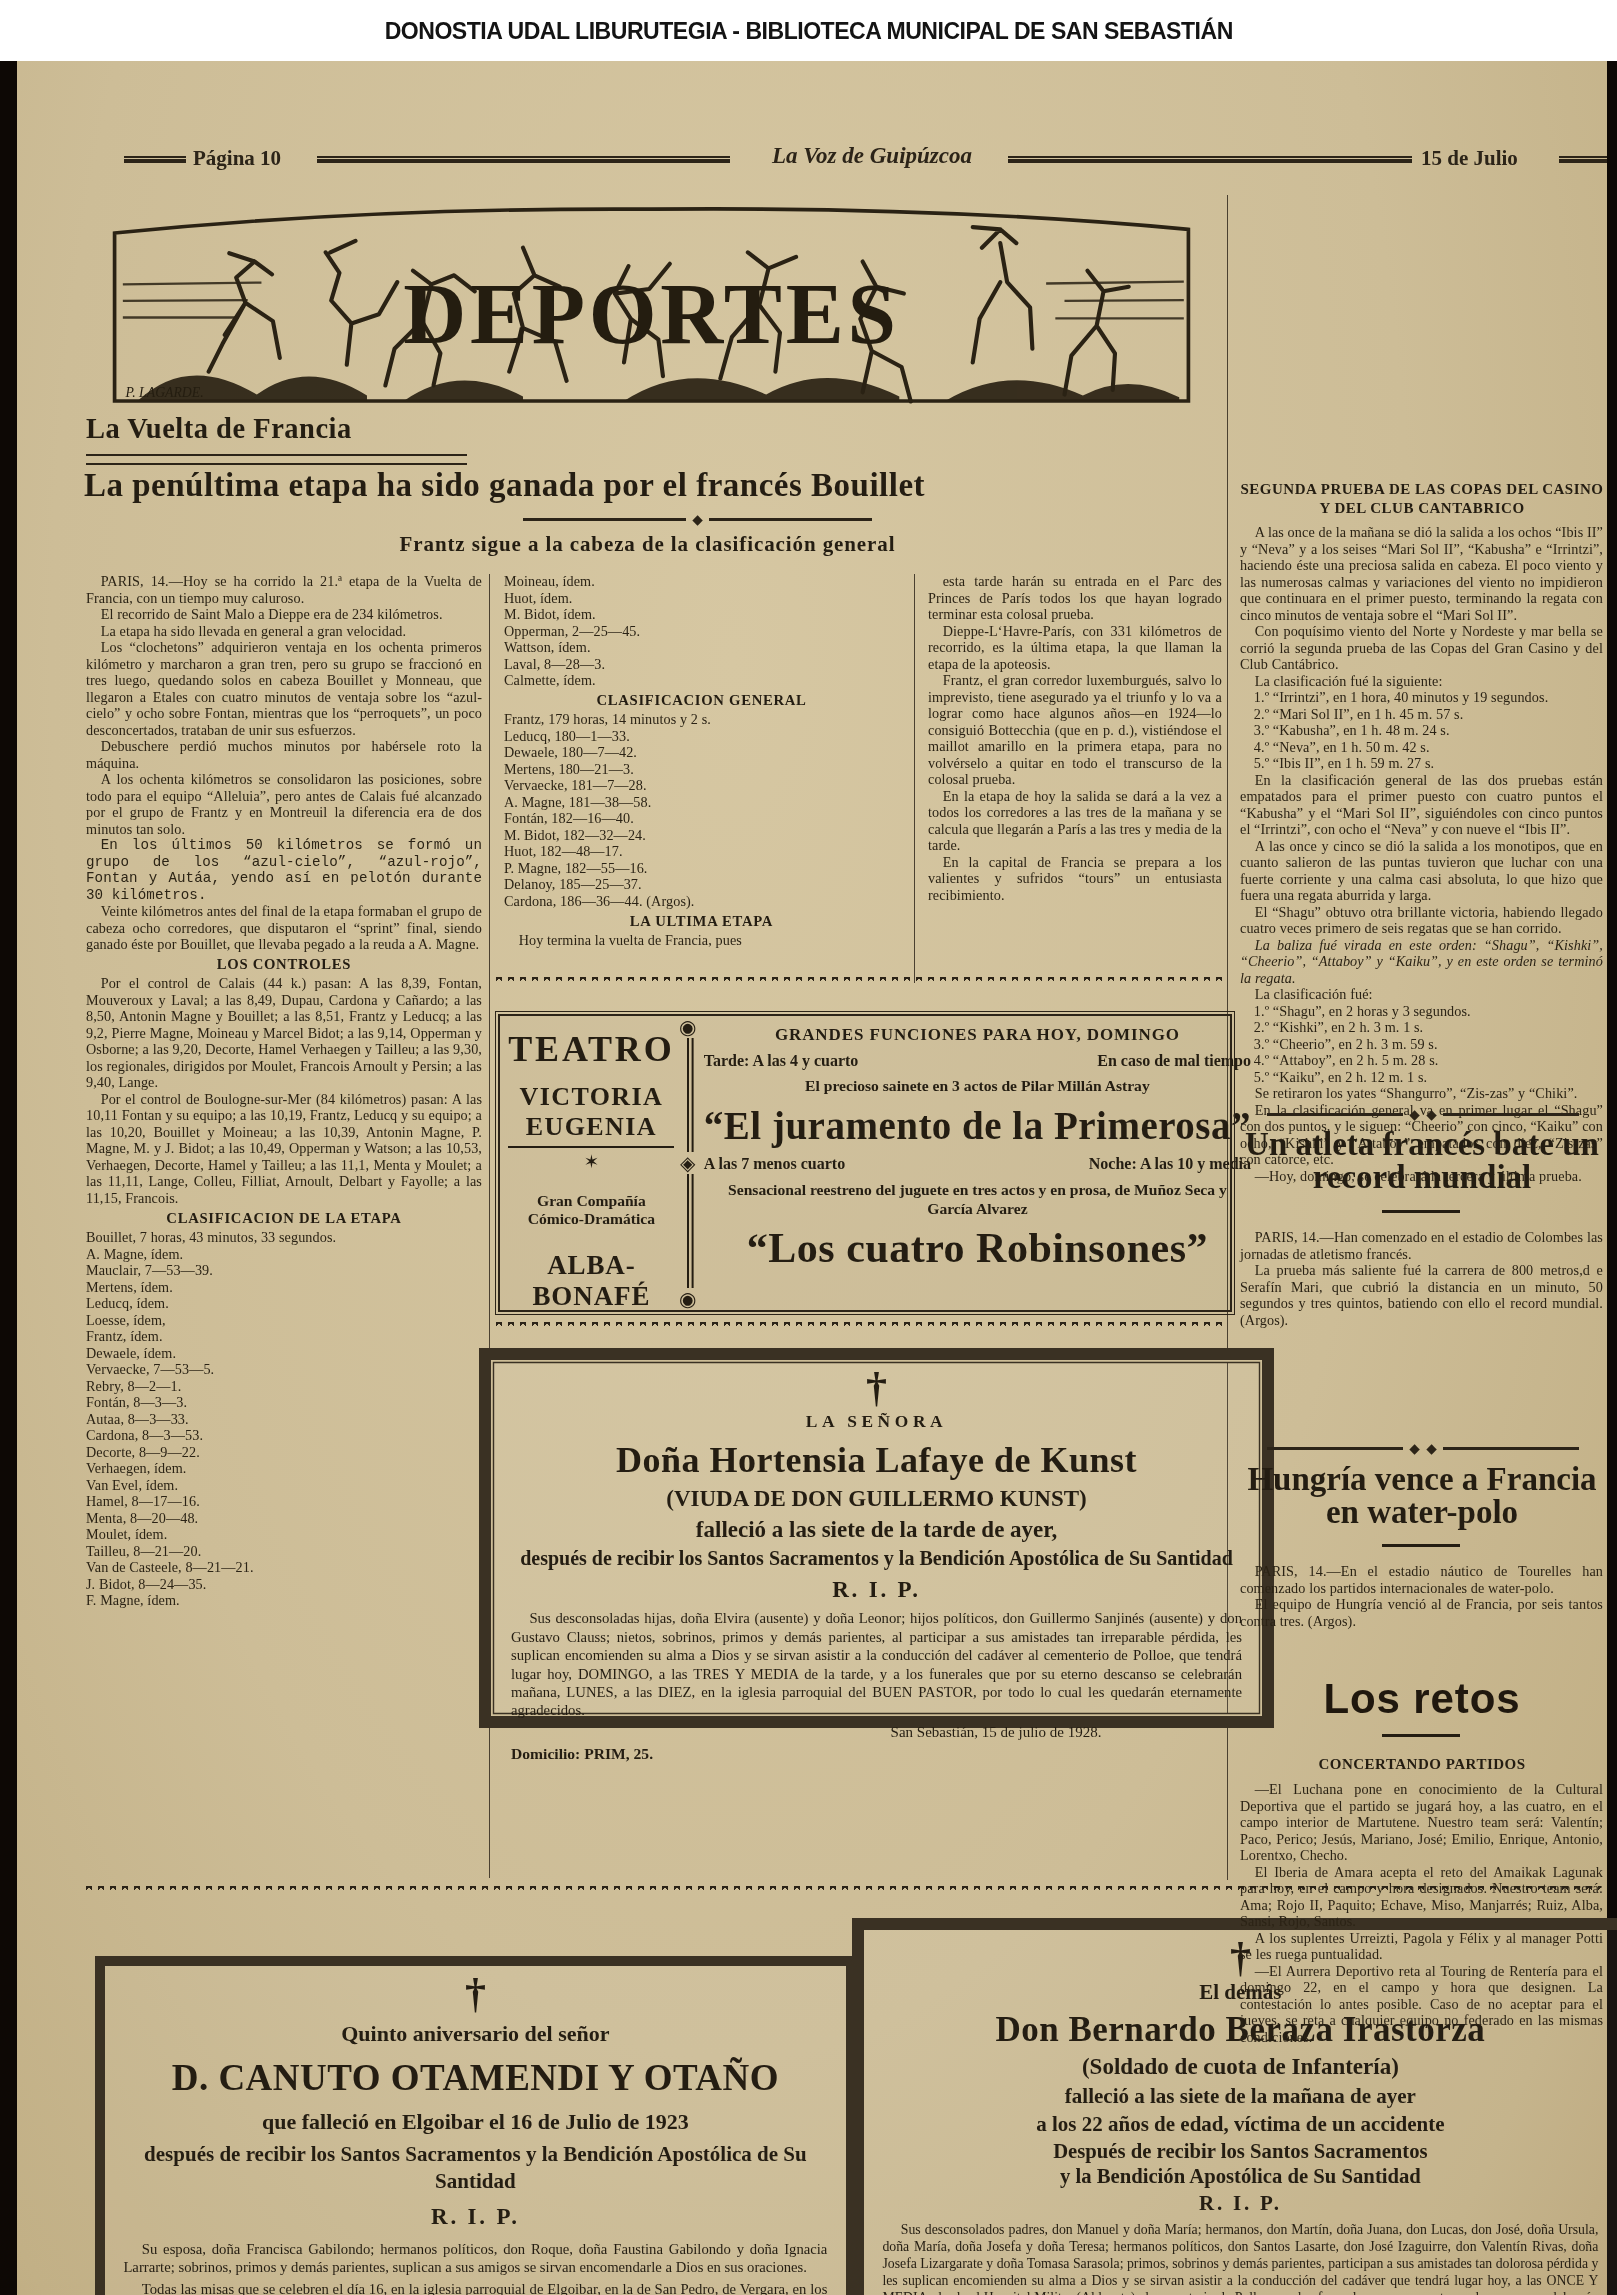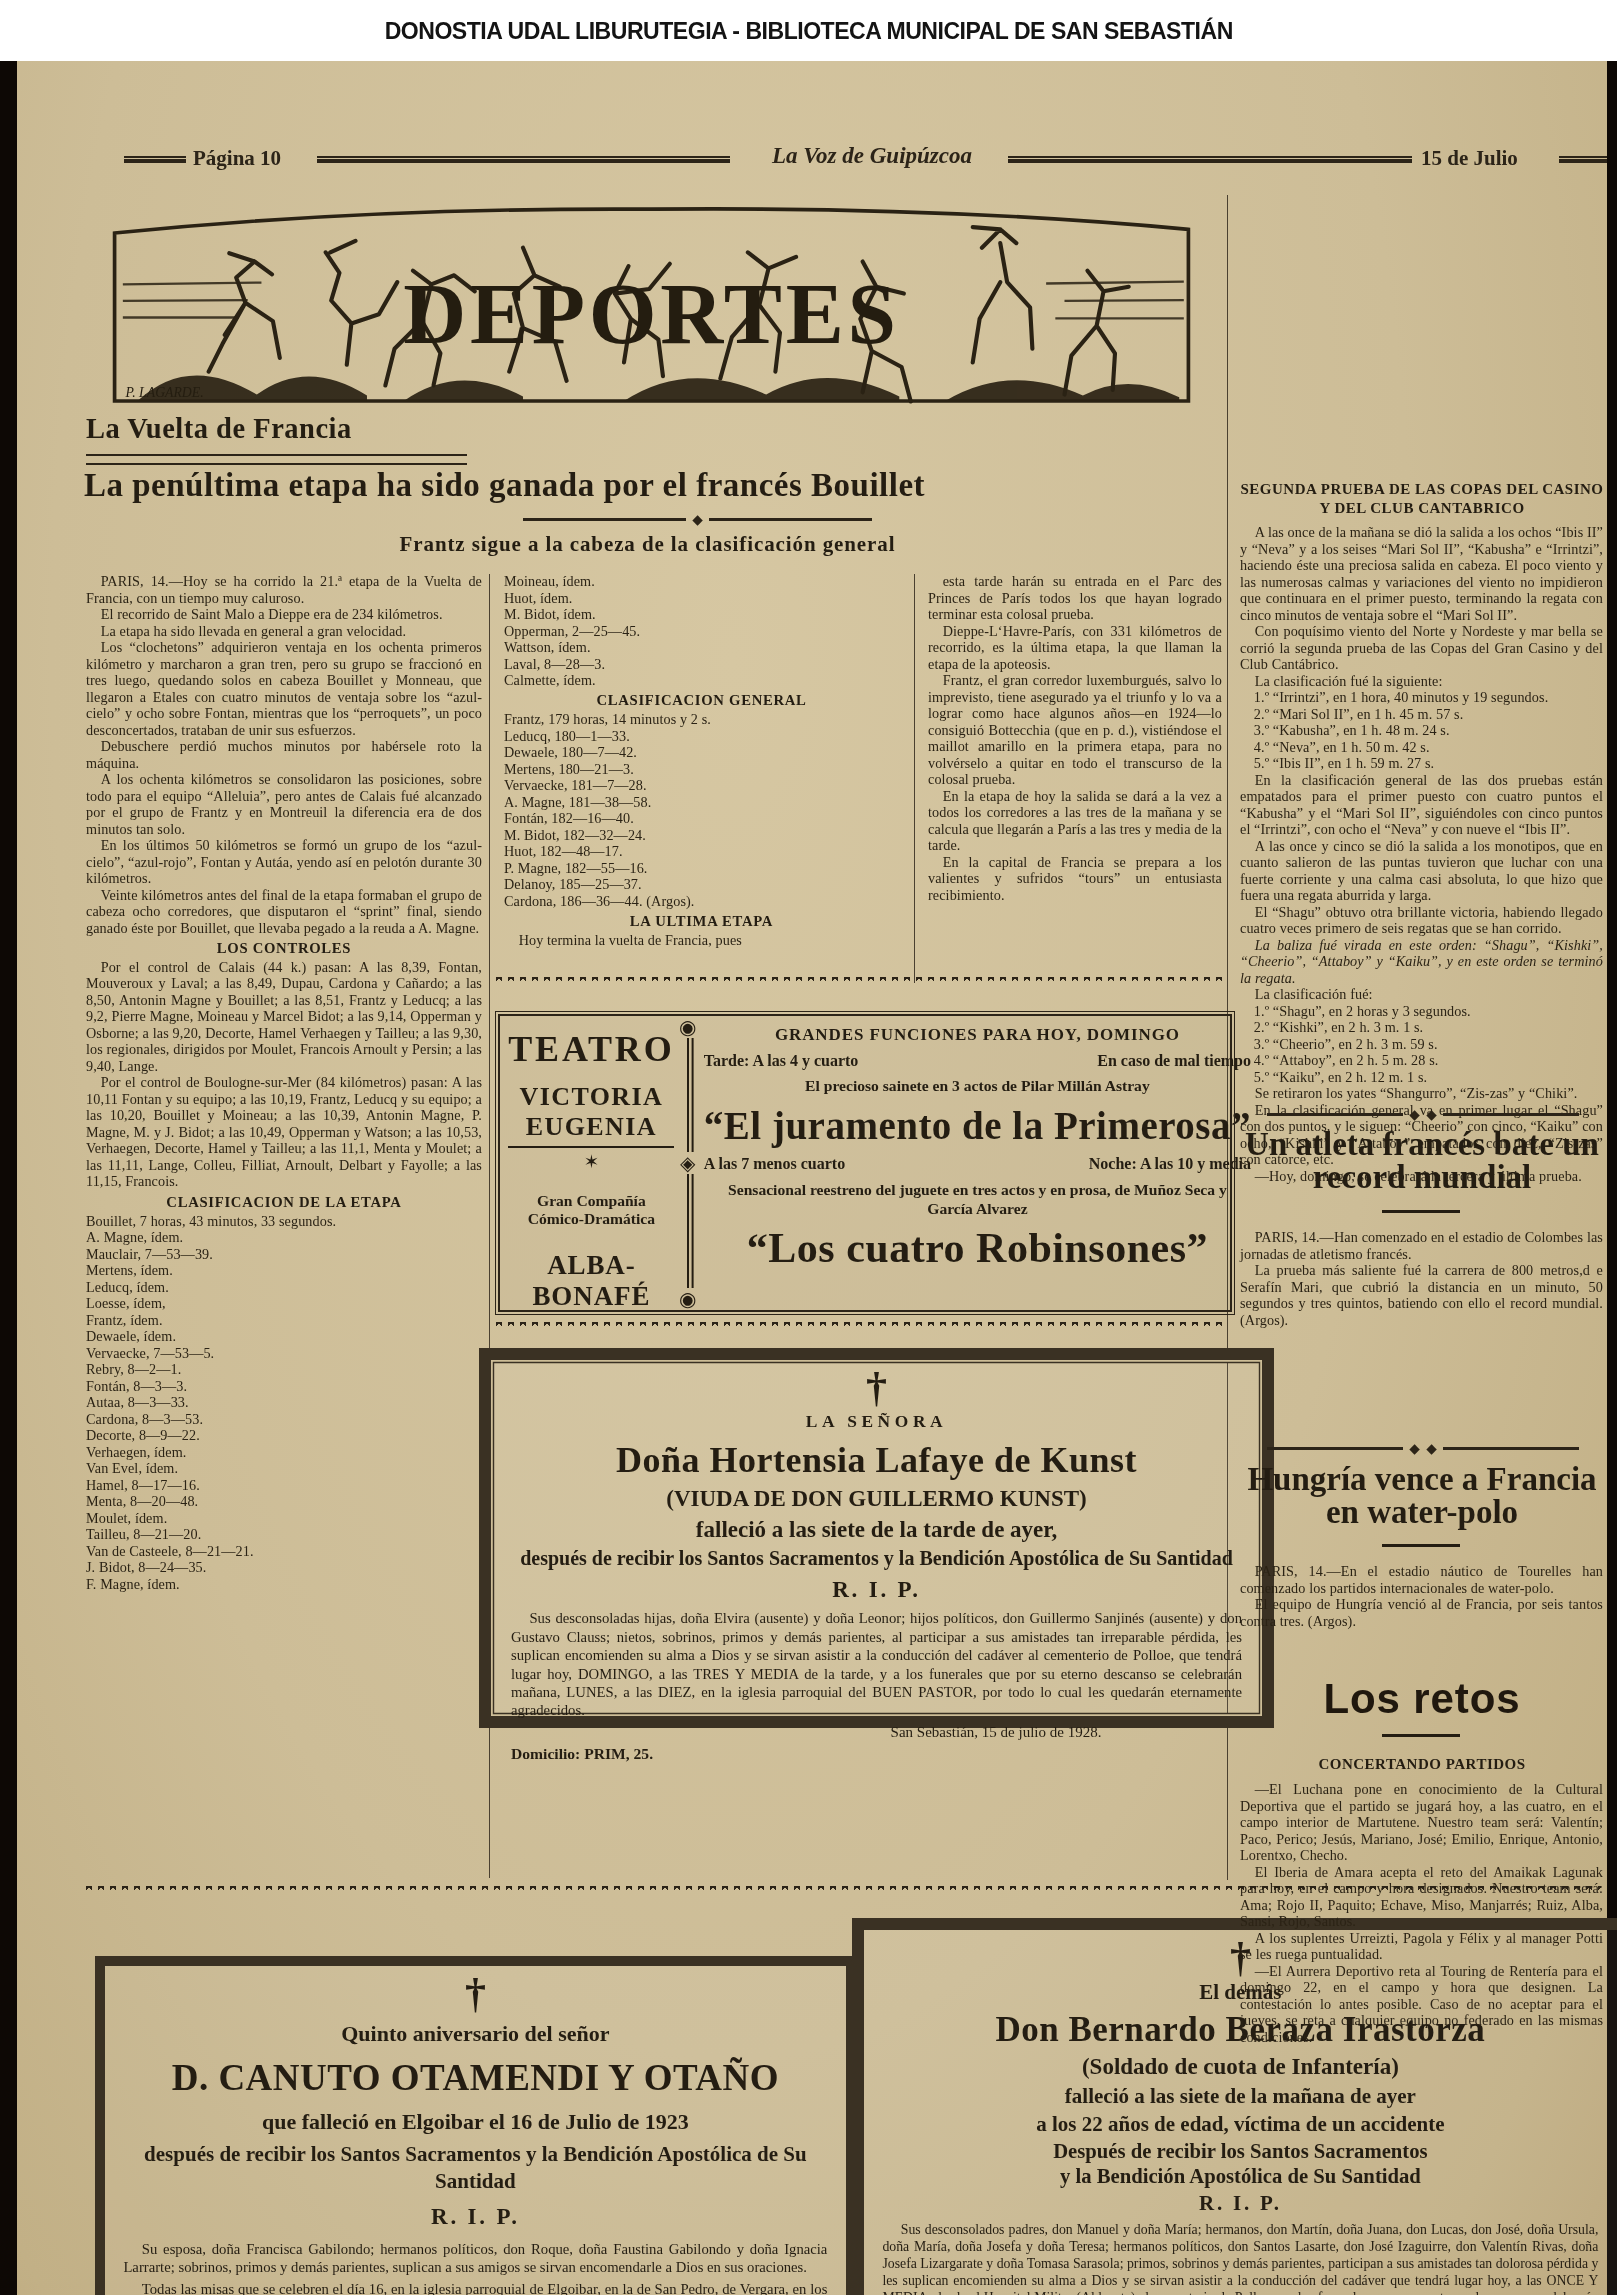--- a/index.html
+++ b/index.html
@@ -137,21 +137,21 @@
   <div class="abs vrule" style="left:1227px;top:195px;height:1685px;"></div>
 
   <div class="abs col" style="left:86px;top:573px;width:396px;">
     <div class="nolist">
         <p style="text-indent:14.7px;">PARIS, 14.—Hoy se ha corrido la 21.ª etapa de la Vuelta de Francia, con un tiempo muy caluroso.</p>
         <p style="text-indent:14.7px;">El recorrido de Saint Malo a Dieppe era de 234 kilómetros.</p>
         <p style="text-indent:14.7px;">La etapa ha sido llevada en general a gran velocidad.</p>
         <p style="text-indent:14.7px;">Los “clochetons” adquirieron ventaja en los ochenta primeros kilómetro y marcharon a gran tren, pero su grupo se fraccionó en tres luego, quedando solos en cabeza Bouillet y Monneau, que llegaron a Etales con cuatro minutos de ventaja sobre los “azul-cielo” y ocho sobre Fontan, mientras que los “perroquets”, un poco desconcertados, trataban de unir sus esfuerzos.</p>
         <p style="text-indent:14.7px;">Debuschere perdió muchos minutos por habérsele roto la máquina.</p>
         <p style="text-indent:14.7px;">A los ochenta kilómetros se consolidaron las posiciones, sobre todo para el equipo “Alleluia”, pero antes de Calais fué alcanzado por el grupo de Frantz y en Montreuil la diferencia era de dos minutos tan solo.</p>
-        <p style="text-indent:14.7px;">En los últimos 50 kilómetros se formó un grupo de los “azul-cielo”, “azul-rojo”, Fontan y Autáa, yendo así en pelotón durante 30 kilómetros.</p>
+        <p style="text-indent:14.7px;font-family:Liberation Mono, monospace;">En los últimos 50 kilómetros se formó un grupo de los “azul-cielo”, “azul-rojo”, Fontan y Autáa, yendo así en pelotón durante 30 kilómetros.</p>
         <p style="text-indent:14.7px;">Veinte kilómetros antes del final de la etapa formaban el grupo de cabeza ocho corredores, que disputaron el “sprint” final, siendo ganado éste por Bouillet, que llevaba pegado a la reuda a A. Magne.</p>
       </div>
     <div class="subhd">LOS CONTROLES</div>
     <div class="nolist">
         <p style="text-indent:14.7px;">Por el control de Calais (44 k.) pasan: A las 8,39, Fontan, Mouveroux y Laval; a las 8,49, Dupau, Cardona y Cañardo; a las 8,50, Antonin Magne y Bouillet; a las 8,51, Frantz y Leducq; a las 9,2, Pierre Magne, Moineau y Marcel Bidot; a las 9,14, Opperman y Osborne; a las 9,20, Decorte, Hamel Verhaegen y Tailleu; a las 9,30, los regionales, dirigidos por Moulet, Francois Arnoult y Persin; a las 9,40, Lange.</p>
         <p style="text-indent:14.7px;">Por el control de Boulogne-sur-Mer (84 kilómetros) pasan: A las 10,11 Fontan y su equipo; a las 10,19, Frantz, Leducq y su equipo; a las 10,20, Bouillet y Moineau; a las 10,39, Antonin Magne, P. Magne, M. y J. Bidot; a las 10,49, Opperman y Watson; a las 10,53, Verhaegen, Decorte, Hamel y Tailleu; a las 11,1, Menta y Moulet; a las 11,11, Lange, Colleu, Filliat, Arnoult, Delbart y Fayolle; a las 11,15, Francois.</p>
       </div>
     <div class="subhd">CLASIFICACION DE LA ETAPA</div>
     <div class="nolist">
         <div>Bouillet, 7 horas, 43 minutos, 33 segundos.</div>

